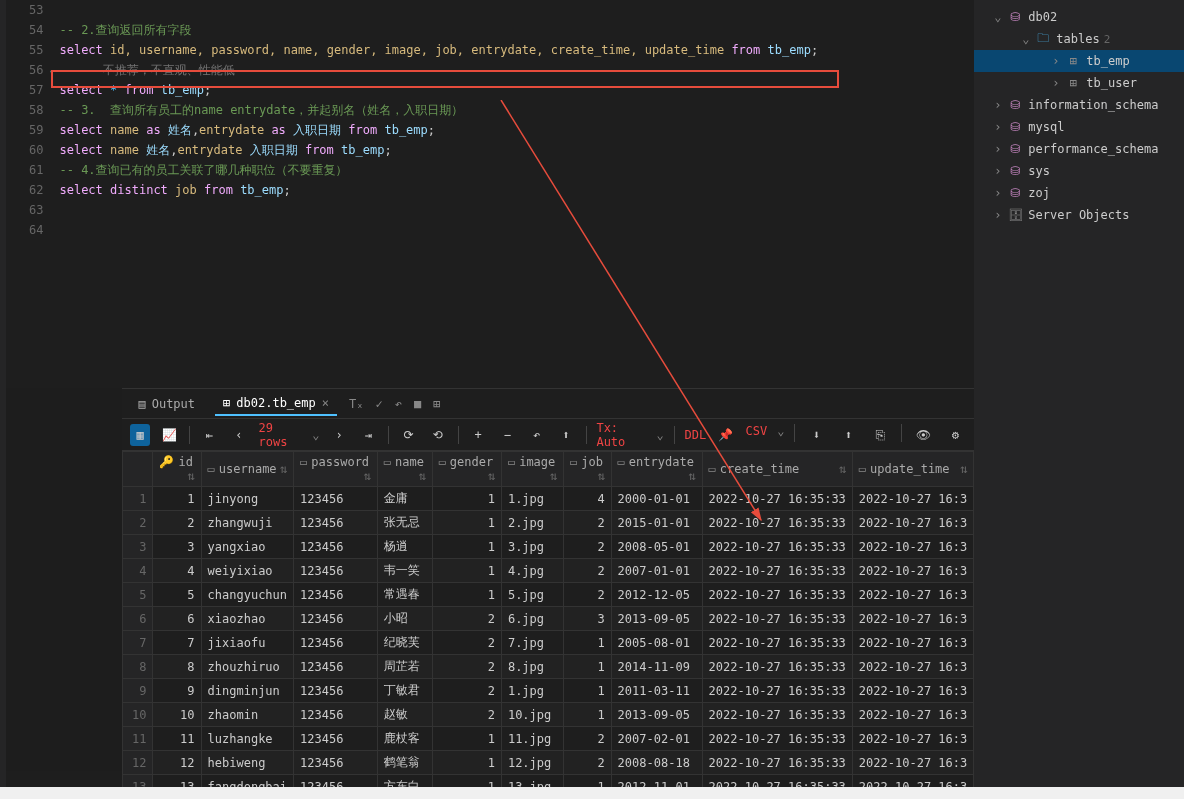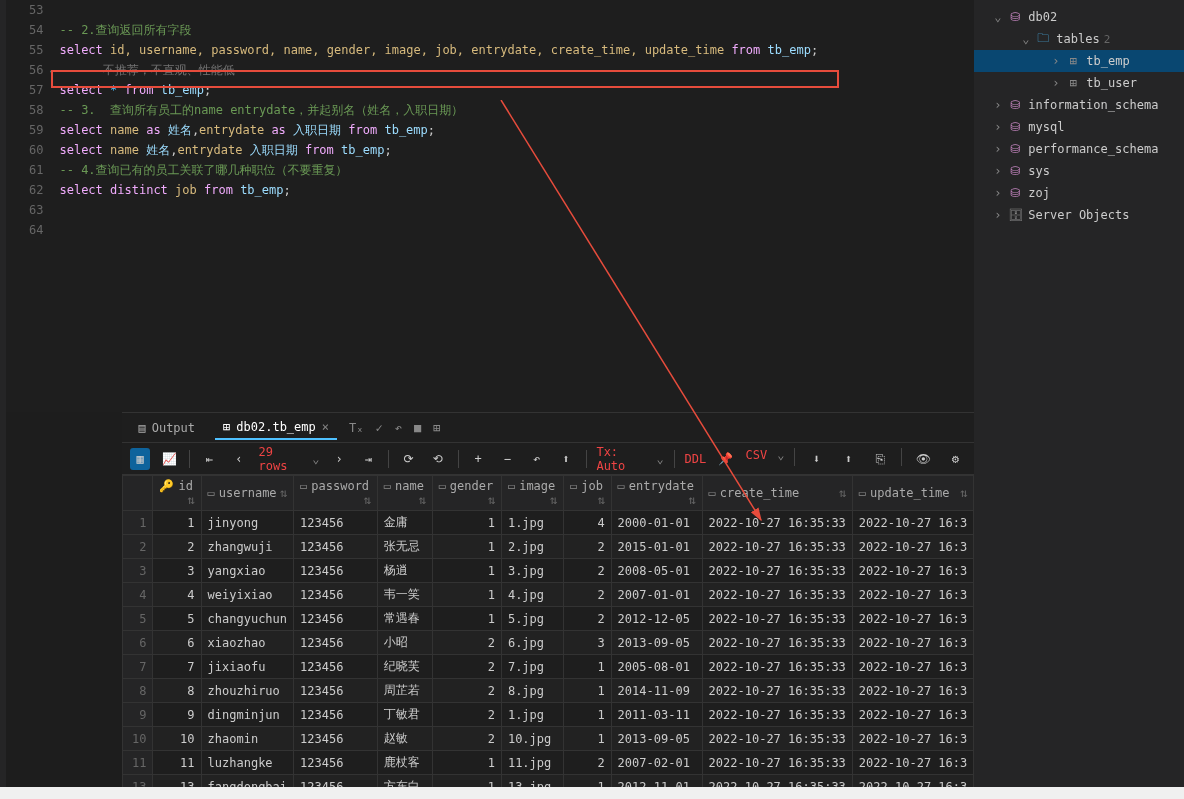--- a/index.html
+++ b/index.html
@@ -320,20 +320,33 @@
                   <td>123456</td>
                   <td>鹿杖客</td>
                   <td class="num">1</td>
                   <td>11.jpg</td>
                   <td class="num">2</td>
                   <td>2007-02-01</td>
                   <td>2022-10-27 16:35:33</td>
                   <td>2022-10-27 16:3</td>
                 </tr>
                 <tr>
+                  <td class="rownum">12</td>
+                  <td class="num">12</td>
+                  <td>hebiweng</td>
+                  <td>123456</td>
+                  <td>鹤笔翁</td>
+                  <td class="num">1</td>
+                  <td>12.jpg</td>
+                  <td class="num">2</td>
+                  <td>2008-08-18</td>
+                  <td>2022-10-27 16:35:33</td>
+                  <td>2022-10-27 16:3</td>
+                </tr>
+                <tr>
                   <td class="rownum">13</td>
                   <td class="num">13</td>
                   <td>fangdongbai</td>
                   <td>123456</td>
                   <td>方东白</td>
                   <td class="num">1</td>
                   <td>13.jpg</td>
                   <td class="num">1</td>
                   <td>2012-11-01</td>
                   <td>2022-10-27 16:35:33</td>

